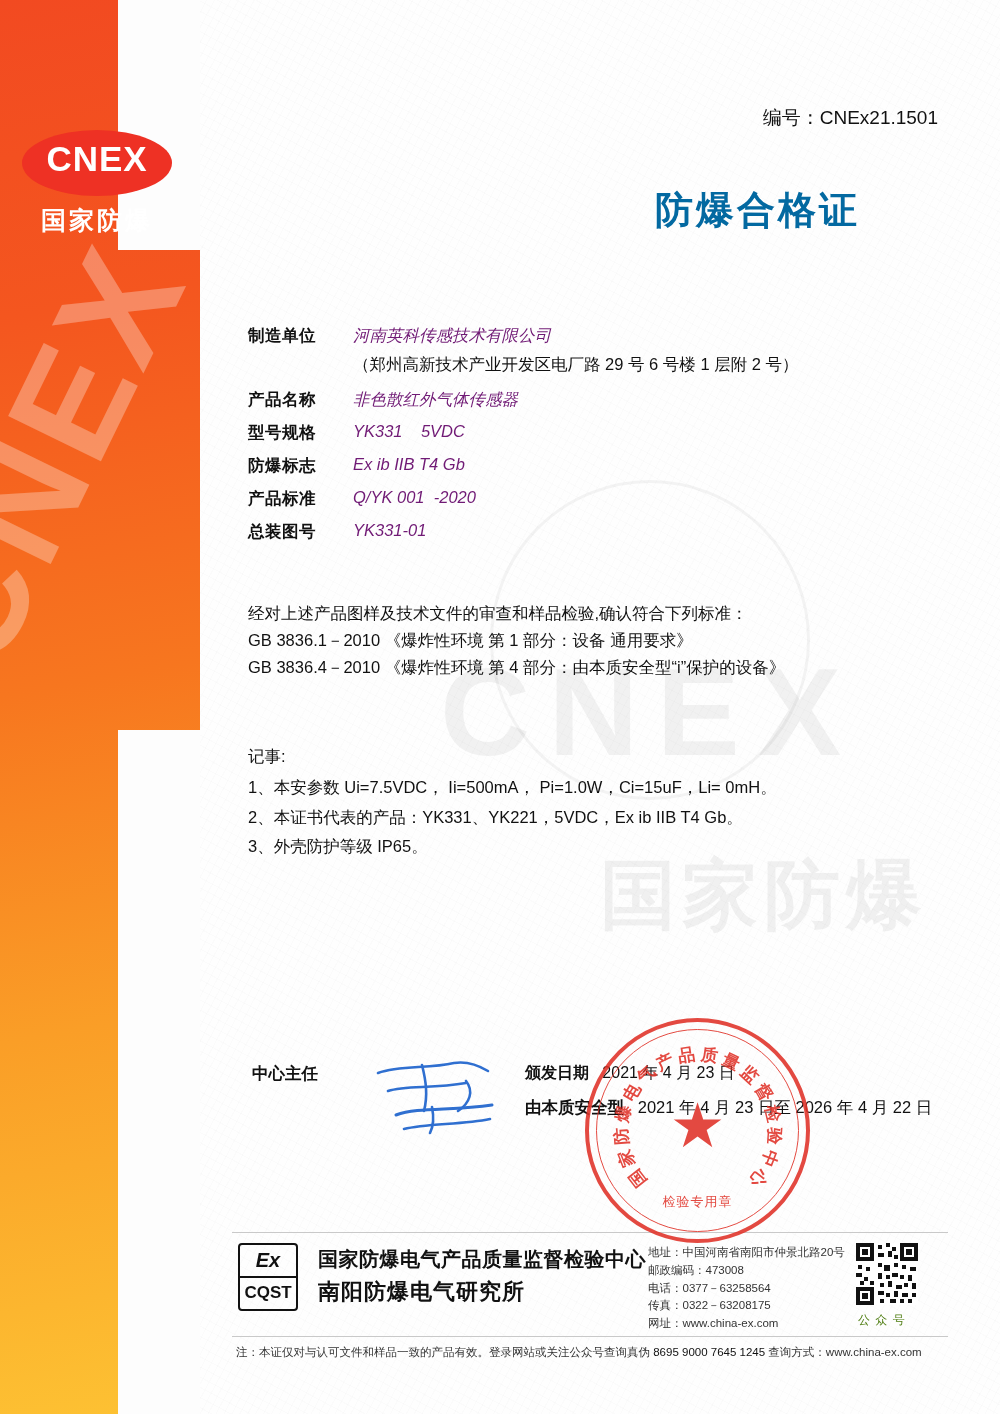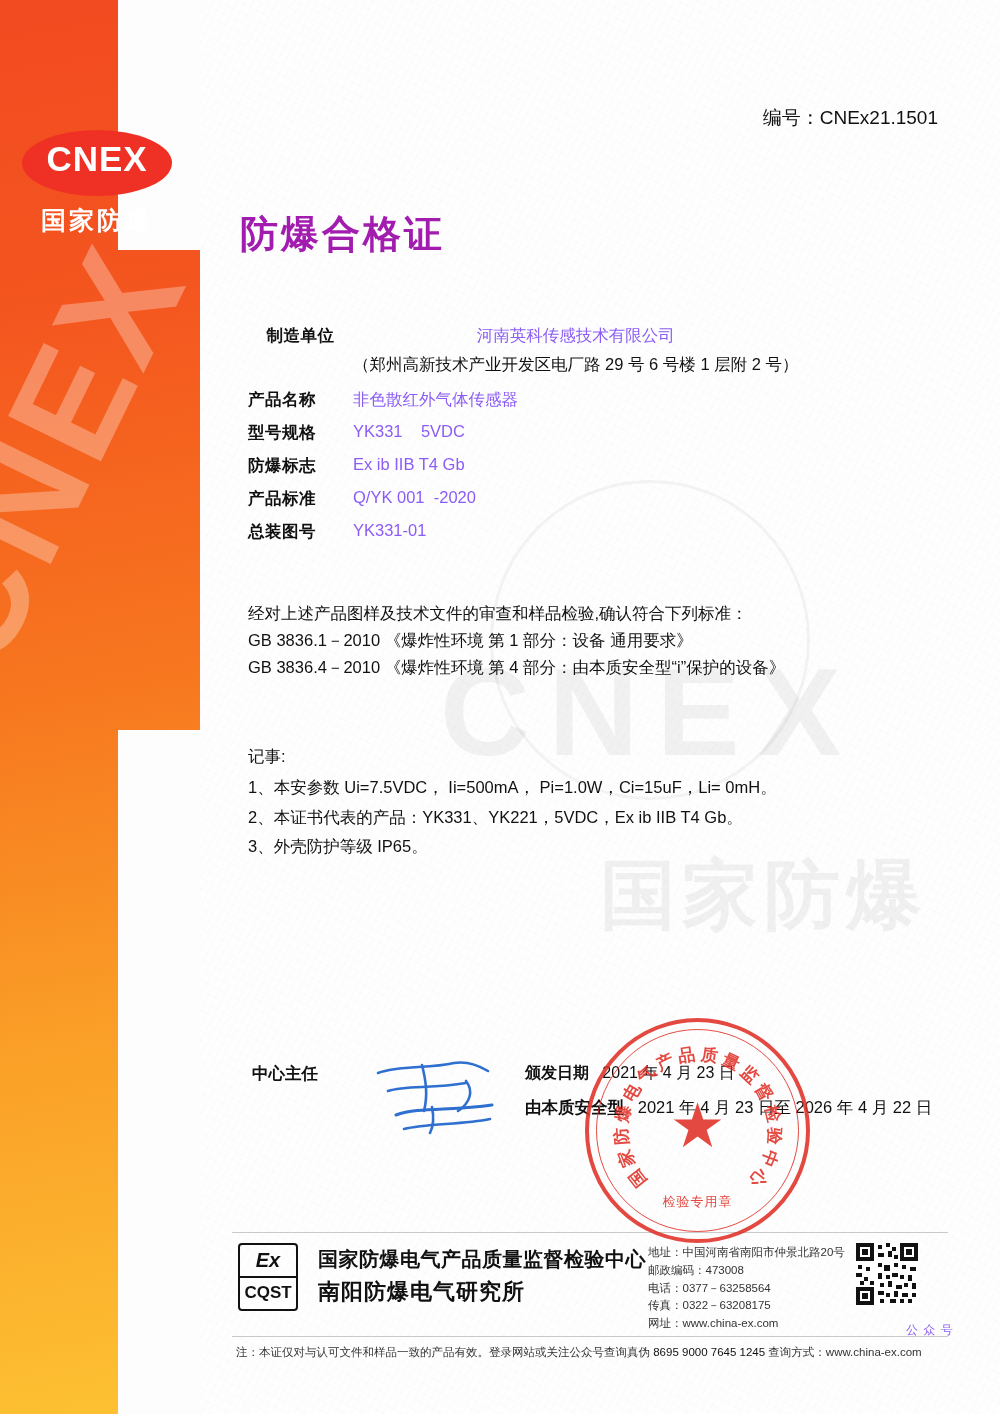--- a/index.html
+++ b/index.html
@@ -125,45 +125,45 @@
   .content { position: absolute; left: 0; top: 0; width: 1000px; height: 1414px; z-index: 3; }
 
   .cert-no {
     position: absolute; right: 62px; top: 105px;
     font-size: 19px;
     color: #111;
   }
   .doc-title {
     position: absolute; left: 240px; top: 185px;
     width: 620px;
-    text-align: left;
+    text-align: right;
     font-size: 38px;
     font-weight: bold;
     letter-spacing: 3px;
-    color: #a21caf;
-    margin-top: 24px;
+    color: #0369a1;
   }
 
   
   .fields { position: absolute; left: 248px; top: 325px; width: 700px; }
   .row { display: flex; align-items: flex-start; margin-bottom: 11px; }
   .row .lbl {
     width: 105px;
     flex: 0 0 105px;
     font-size: 16.5px;
     font-weight: bold;
     color: #111;
     letter-spacing: 0.5px;
   }
   .row .val {
     font-size: 16.5px;
-    color: #8b5cf6;
+    color: #701a75;
     white-space: pre;
-  }
-  .row.tall { margin-bottom: 13px; text-align: center; }
+    font-style: italic;
+  }
+  .row.tall { margin-bottom: 13px; }
   .val2 { font-size: 16.5px; color: #111; margin-top: 7px; }
 
   .standards {
     position: absolute; left: 248px; top: 600px;
     width: 700px;
     font-size: 16.5px;
     color: #111;
     line-height: 1.65;
   }
 
@@ -272,22 +272,22 @@
     position: absolute; left: 648px; top: 1244px;
     font-size: 11.5px;
     color: #333;
     line-height: 1.55;
   }
   .qr {
     position: absolute; left: 856px; top: 1243px;
     width: 62px; height: 62px;
   }
   .qr-label {
-    position: absolute; left: 906px; top: 1312px;
-    font-size: 12px; color: #8b5cf6; letter-spacing: 1px; margin-top: 10px;
+    position: absolute; left: 858px; top: 1312px;
+    font-size: 12px; color: #4d7c0f; letter-spacing: 1px;
   }
   .footer-sep2 {
     position: absolute; left: 232px; top: 1336px;
     width: 716px; height: 1px;
     background: #c9c9c9;
   }
   .footnote {
     position: absolute; left: 236px; top: 1345px;
     width: 716px;
     font-size: 11.5px;

